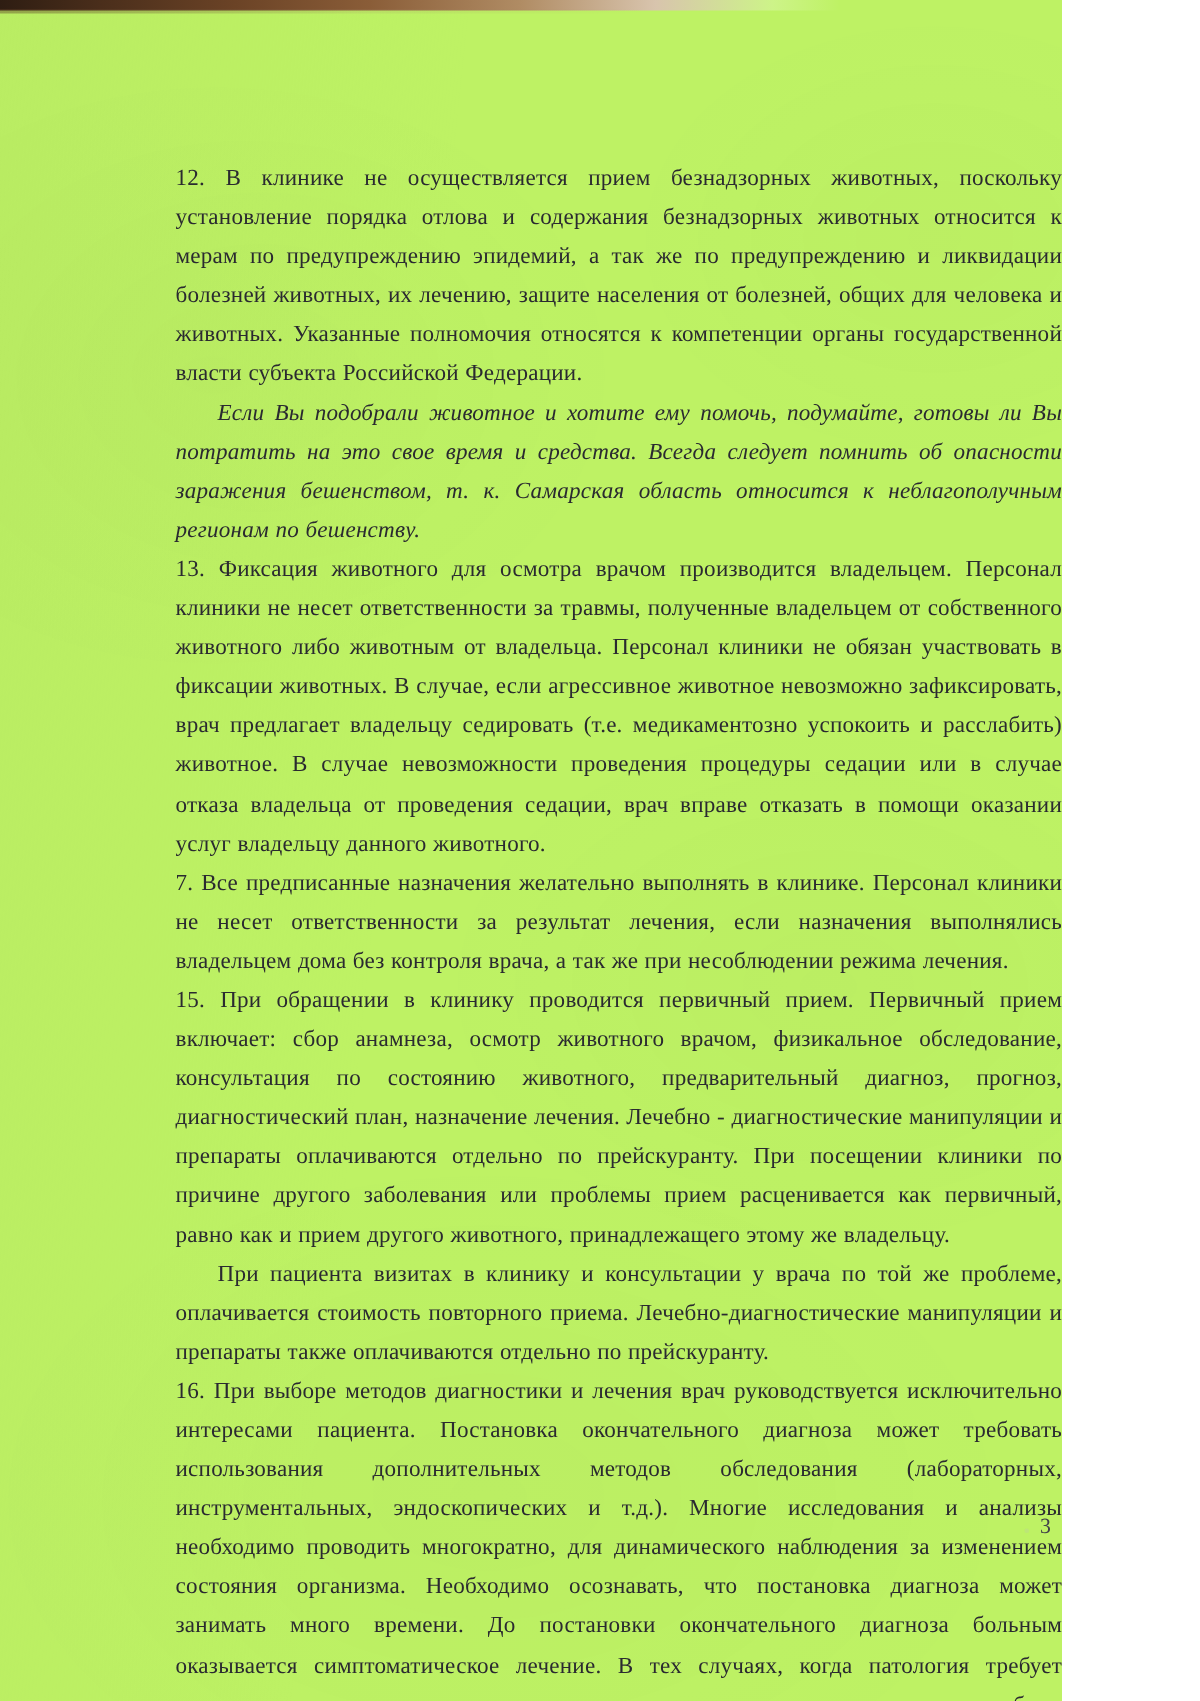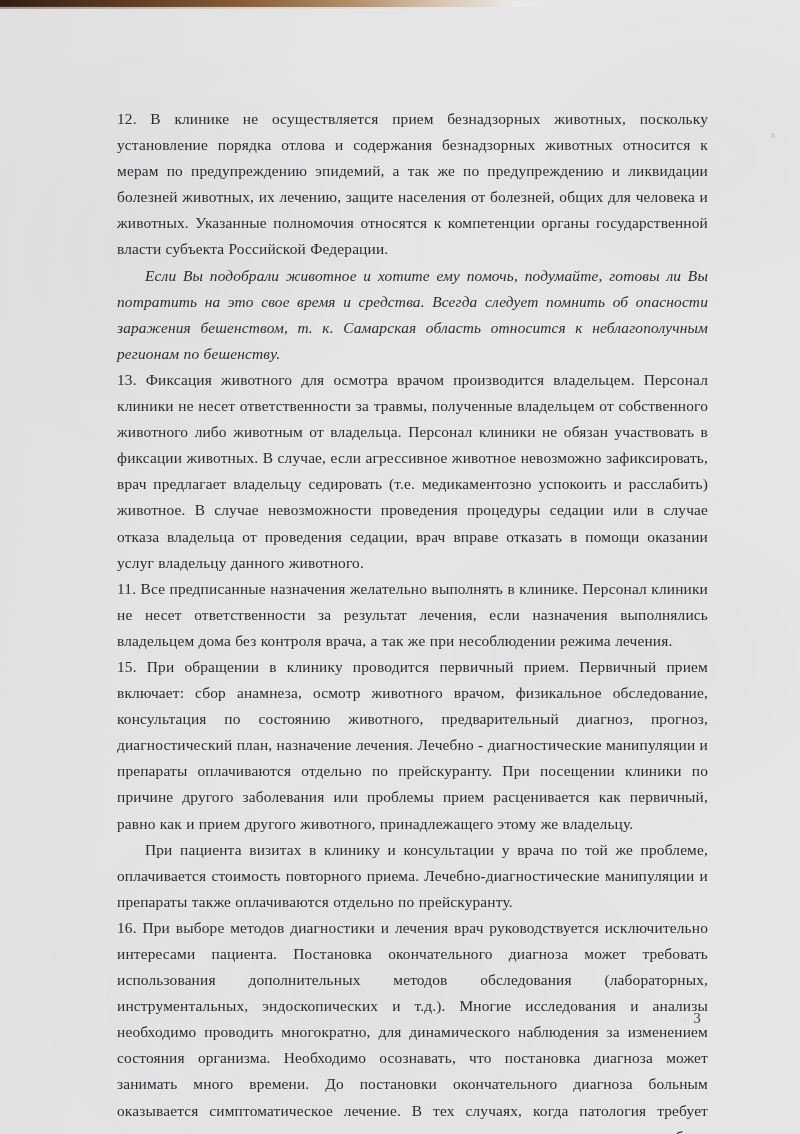--- a/index.html
+++ b/index.html
@@ -4,23 +4,23 @@
 <title>Scanned Document Page 3</title>
 <style>
   html, body {
     margin: 0;
     padding: 0;
     background: #ffffff;
   }
 
   .page {
     position: relative;
-    width: 800px;
+    width: 708px;
     height: 1134px;
-    background: #e5e5e5;
+    background: #bef264;
     overflow: hidden;
     font-family: "Liberation Serif", "DejaVu Serif", serif;
     color: #2a2a30;
   }
 
   
   .scan-texture {
     position: absolute;
     inset: 0;
     pointer-events: none;
@@ -115,21 +115,21 @@
   <div class="scan-texture"></div>
   <div class="scan-edge-top"></div>
 
   <div class="speck" style="left:771px; top:133px; width:4px; height:5px;"></div>
   <div class="speck" style="left:683px; top:1019px; width:3px; height:3px; opacity:0.2;"></div>
 
   <div class="text-column">
     <p class="para">12. В клинике не осуществляется прием безнадзорных животных, поскольку установление порядка отлова и содержания безнадзорных животных относится к мерам по предупреждению эпидемий, а так же по предупреждению и ликвидации болезней животных, их лечению, защите населения от болезней, общих для человека и животных. Указанные полномочия относятся к компетенции органы государственной власти субъекта Российской  Федерации.</p>
     <p class="para italic indent">Если Вы подобрали животное и хотите ему помочь, подумайте, готовы ли Вы потратить на это свое время и средства. Всегда следует помнить об опасности заражения бешенством, т. к. Самарская область относится к неблагополучным регионам по бешенству.</p>
     <p class="para">13. Фиксация животного для осмотра врачом производится владельцем. Персонал клиники не несет ответственности за травмы, полученные владельцем от собственного животного либо животным от владельца. Персонал клиники не обязан участвовать в фиксации животных. В случае, если агрессивное животное невозможно зафиксировать, врач предлагает владельцу седировать (т.е. медикаментозно успокоить и расслабить) животное. В случае невозможности проведения процедуры седации или в случае отказа владельца от проведения седации, врач вправе отказать в помощи оказании услуг владельцу данного животного.</p>
-    <p class="para">11. Все предписанные  назначения желательно выполнять в клинике. Персонал клиники не несет ответственности за результат лечения, если назначения выполнялись владельцем дома без контроля врача, а так же при несоблюдении  режима лечения.</p>
+    <p class="para">7. Все предписанные  назначения желательно выполнять в клинике. Персонал клиники не несет ответственности за результат лечения, если назначения выполнялись владельцем дома без контроля врача, а так же при несоблюдении  режима лечения.</p>
     <p class="para">15. При обращении в клинику проводится первичный прием. Первичный прием включает: сбор анамнеза, осмотр животного врачом, физикальное обследование, консультация по состоянию животного, предварительный диагноз, прогноз, диагностический план, назначение лечения. Лечебно - диагностические манипуляции и препараты оплачиваются отдельно по прейскуранту. При посещении клиники по причине другого заболевания или проблемы прием расценивается как первичный, равно как и прием другого животного, принадлежащего этому же владельцу.</p>
     <p class="para indent">При пациента визитах в клинику  и консультации у врача по той же проблеме, оплачивается стоимость повторного приема. Лечебно-диагностические манипуляции и препараты также оплачиваются отдельно по прейскуранту.</p>
     <p class="para">16. При выборе методов диагностики и лечения врач руководствуется исключительно интересами пациента. Постановка окончательного диагноза может требовать использования дополнительных методов обследования (лабораторных, инструментальных, эндоскопических и т.д.). Многие исследования и анализы необходимо проводить многократно, для динамического наблюдения за изменением состояния организма. Необходимо осознавать, что постановка диагноза может занимать много времени. До постановки окончательного диагноза больным оказывается симптоматическое лечение. В тех случаях, когда патология требует специального исследования, которое не проводится в клинике, животное может быть направлено в другую клинику.</p>
 
   </div>
 
   <div class="page-number">3</div>
 
 </div>
 

